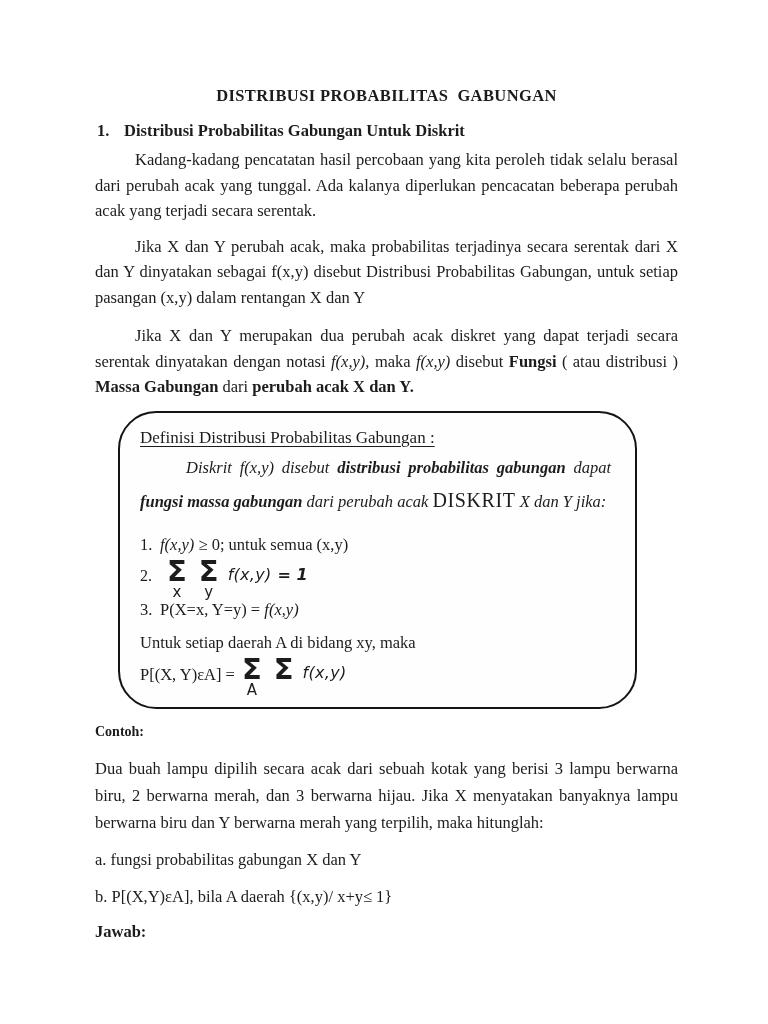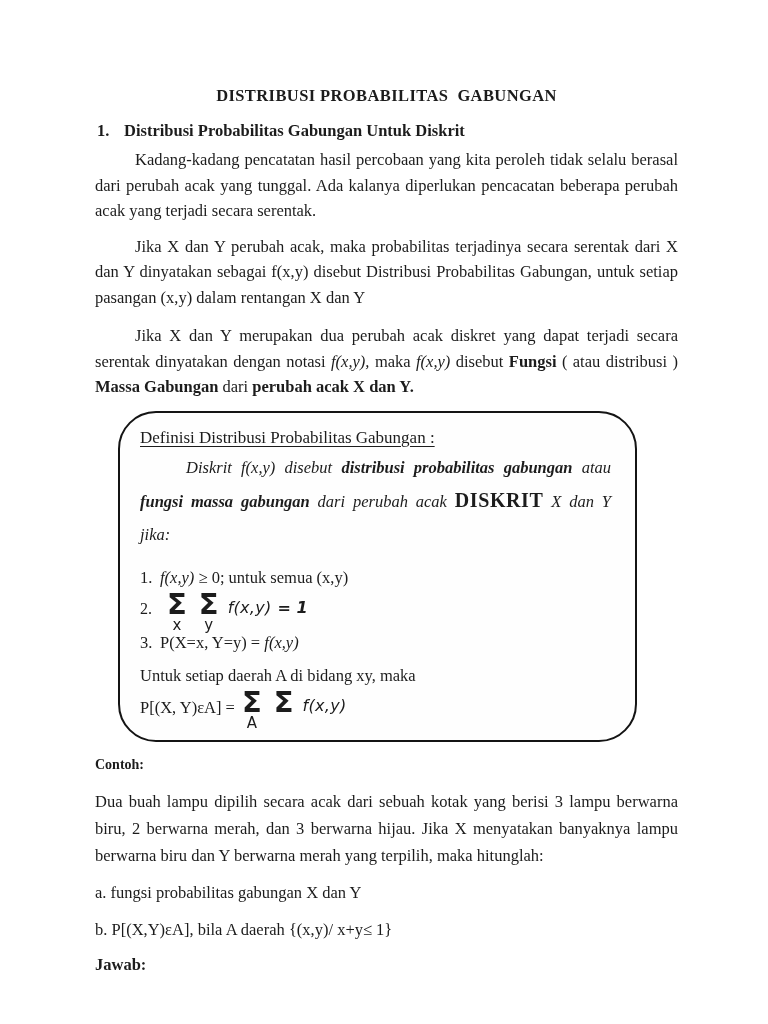--- a/index.html
+++ b/index.html
@@ -43,21 +43,21 @@
     background:#fefefe;
   }
   .box-heading {
     font-size:17px; line-height:21px;
     text-decoration:underline; text-underline-offset:3px;
   }
   .box-intro {
     margin-top:3px; font-size:16.5px; font-style:italic; line-height:33px;
     text-align:justify; text-indent:46px;
   }
-  .diskrit { font-style:normal; font-weight:bold; font-size:20px; letter-spacing:0.6px; }
+  .diskrit { font-style:normal; font-weight:normal; font-size:20px; letter-spacing:0.6px; }
 
   .box-item { margin-top:0; font-size:16.5px; line-height:21px; }
   .item-num { display:inline-block; min-width:20px; }
 
   .formula-row { display:flex; align-items:flex-start; margin-top:3px; }
   .formula-row .item-num { margin-top:9px; }
   .sum { display:inline-flex; flex-direction:column; align-items:center; margin:0 5px 0 7px; }
   .sigma { font-family:"DejaVu Sans",sans-serif; font-size:29px; line-height:27px; font-weight:600; }
   .sum-sub { font-family:"DejaVu Sans",sans-serif; font-size:15px; line-height:14px; min-height:14px; }
   .math-expr {
@@ -94,21 +94,21 @@
 
     <p class="para">Kadang-kadang pencatatan hasil percobaan yang kita peroleh tidak selalu berasal dari perubah acak yang tunggal. Ada kalanya diperlukan pencacatan beberapa perubah acak  yang terjadi secara serentak.</p>
 
     <p class="para gap">Jika X dan Y perubah acak, maka probabilitas terjadinya secara serentak dari X dan Y dinyatakan sebagai f(x,y) disebut Distribusi Probabilitas Gabungan, untuk setiap pasangan (x,y)  dalam rentangan X dan Y</p>
 
     <p class="para gap-lg"><span>Jika X dan Y merupakan dua perubah acak  diskret yang dapat terjadi secara serentak dinyatakan dengan notasi  </span><span class="it">f(x,y),</span><span>  maka  </span><span class="it">f(x,y)</span><span> disebut  </span><span class="b">Fungsi</span><span> ( atau distribusi ) </span><span class="b">Massa Gabungan</span><span>  dari </span><span class="b">perubah acak X dan Y.</span></p>
 
     <div class="def-box">
       <div class="box-heading">Definisi Distribusi Probabilitas  Gabungan :</div>
 
-      <p class="box-intro"><span>Diskrit  f(x,y)  disebut  </span><span class="bi">distribusi probabilitas   gabungan</span><span> atau </span><span class="bi">fungsi massa gabungan</span><span> dari perubah acak  </span><span class="diskrit">DISKRIT</span><span> X dan Y jika:</span></p>
+      <p class="box-intro"><span>Diskrit  f(x,y)  disebut  </span><span class="bi">distribusi probabilitas   gabungan</span><span> dapat </span><span class="bi">fungsi massa gabungan</span><span> dari perubah acak  </span><span class="diskrit">DISKRIT</span><span> X dan Y jika:</span></p>
 
       <div class="box-item">
         <span class="item-num">1.</span><span class="it">f(x,y)</span><span> ≥ 0; untuk  semua (x,y)</span>
       </div>
 
       <div class="formula-row">
         <span class="item-num">2.</span>
         <span class="sum">
           <span class="sigma">Σ</span>
           <span class="sum-sub">x</span>

